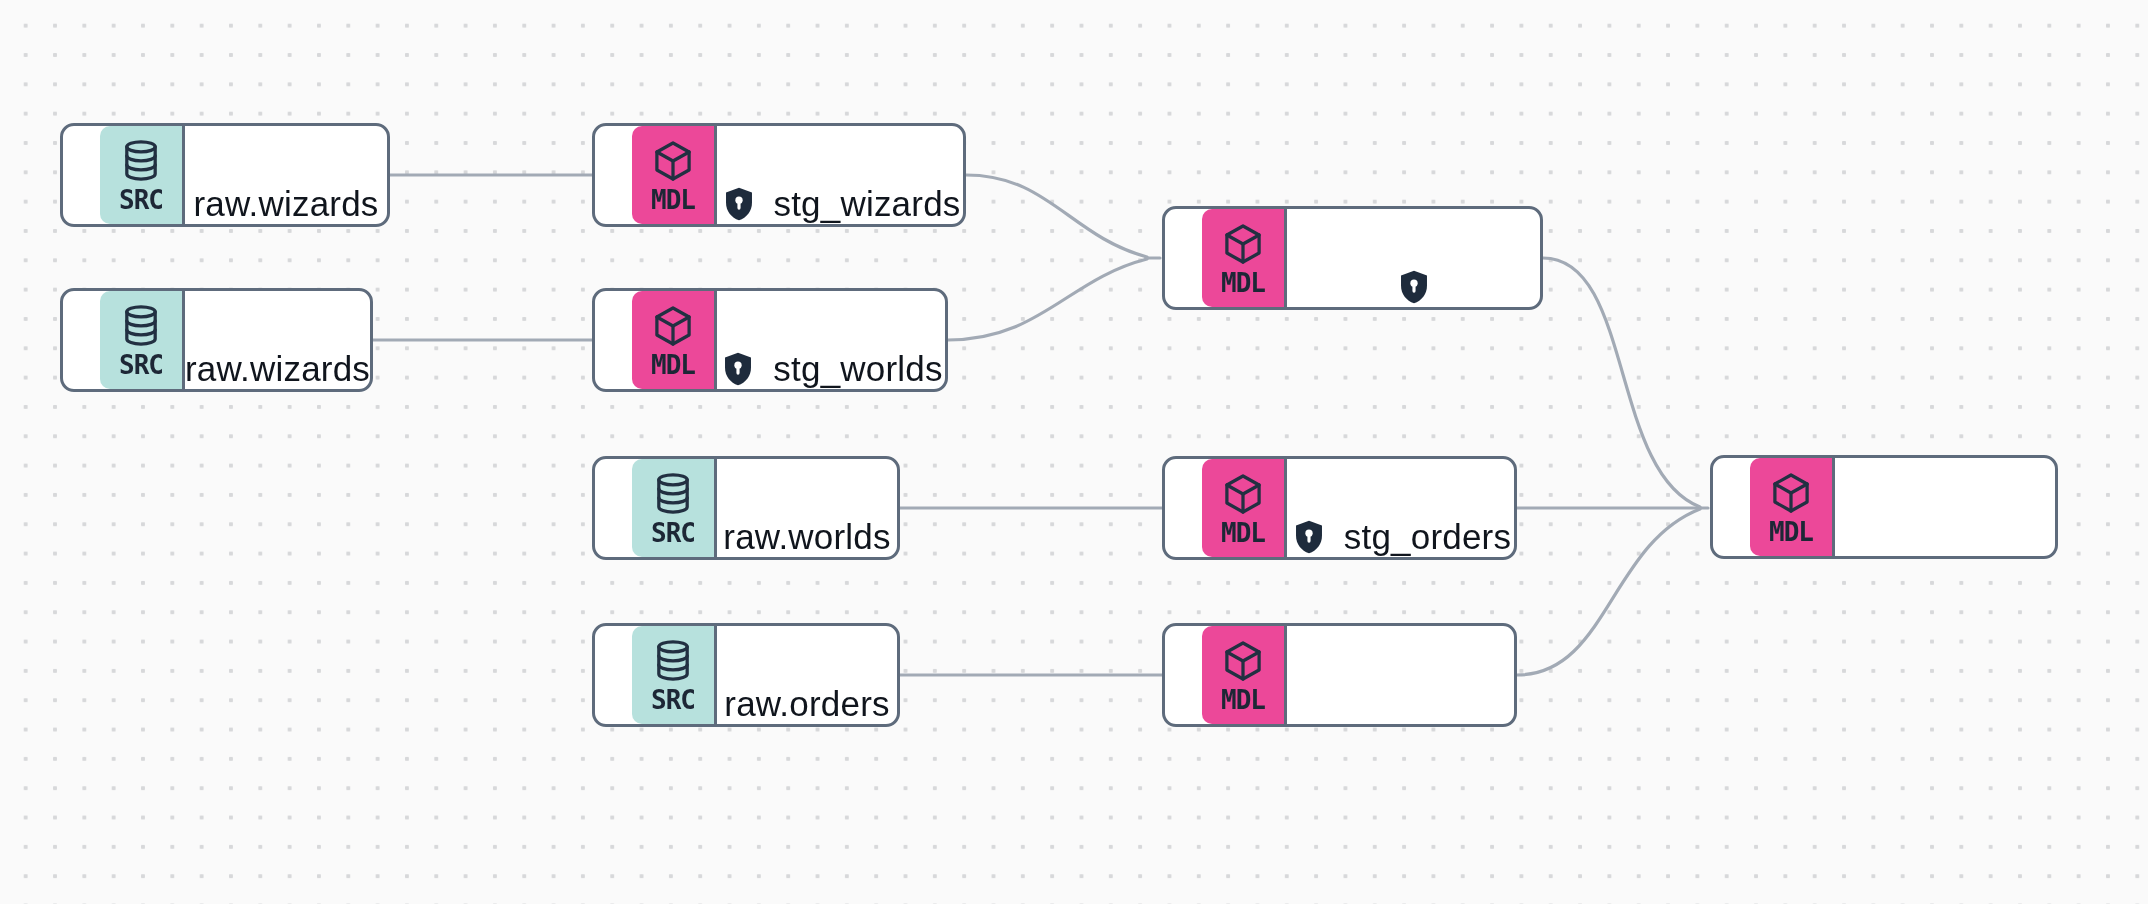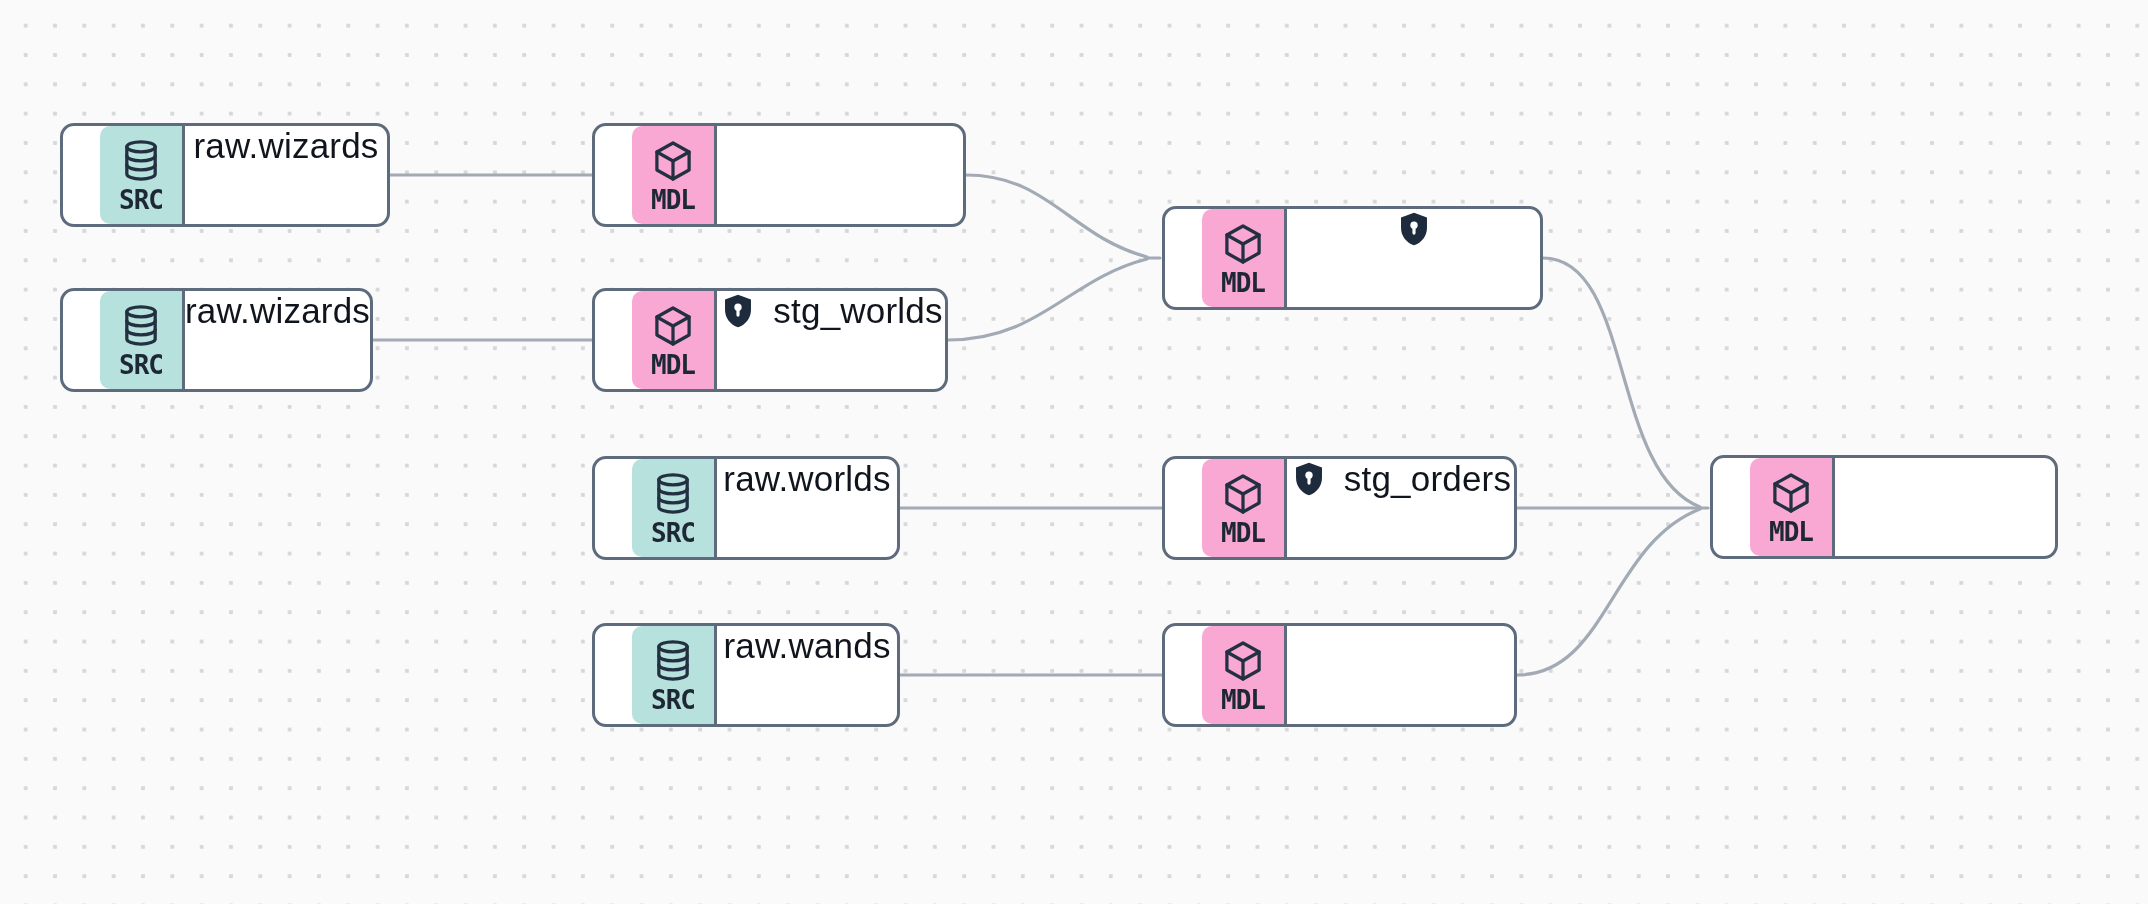--- a/index.html
+++ b/index.html
@@ -47,35 +47,35 @@
     border-radius: 10px 0 0 10px;
     display: flex;
     flex-direction: column;
     align-items: center;
     justify-content: center;
     gap: 3px;
     padding-top: 4px;
     margin-left: 37px;
   }
   .badge.src { background: #b7e1dd; }
-  .badge.mdl { background: #f9a8d4; }
+  .badge.mdl { background: #ec4899; }
   .badge .tag {
     font-family: "DejaVu Sans Mono", monospace;
     font-size: 26px;
     font-weight: 600;
     letter-spacing: -1px;
     line-height: 1;
     color: #1d2736;
     padding-bottom: 4px;
   }
   .badge svg { display: block; }
   .node-body {
     flex: 1 1 auto;
     display: flex;
-    align-items: flex-start;
+    align-items: flex-end;
     justify-content: center;
     gap: 16px;
     padding: 0 8px;
     min-width: 0;
   }
   .label {
     font-size: 35px;
     font-weight: 500;
     color: #10151d;
     letter-spacing: 0.2px;
@@ -127,20 +127,28 @@
 
 <div class="node n-stg-wizards">
   <div class="badge mdl">
     <svg width="46" height="46" viewBox="0 0 24 24" fill="none" stroke="#223042" stroke-width="1.7" stroke-linecap="round" stroke-linejoin="round">
         <path d="M12 2.6 L20.4 7.3 V16.7 L12 21.4 L3.6 16.7 V7.3 Z"></path>
         <path d="M3.6 7.3 L12 12 L20.4 7.3"></path>
         <path d="M12 12 V21.4"></path>
       </svg>
     <span class="tag">MDL</span>
   </div>
+  <div class="node-body">
+    <svg class="shield" width="38" height="40" viewBox="0 0 24 24">
+        <path fill="#1e2b3c" d="M12 1.8 L20.2 4.8 V11 C20.2 16.6 16.8 20.5 12 22.3 C7.2 20.5 3.8 16.6 3.8 11 V4.8 Z"></path>
+        <circle cx="12" cy="9.6" r="2.3" fill="#ffffff"></circle>
+        <rect x="11" y="11" width="2" height="4.6" rx="1" fill="#ffffff"></rect>
+      </svg>
+    <span class="label">stg_wizards</span>
+  </div>
 </div>
 
 <div class="node n-raw-worlds">
   <div class="badge src">
     <svg width="46" height="46" viewBox="0 0 24 24" fill="none" stroke="#223042" stroke-width="1.7" stroke-linecap="round" stroke-linejoin="round">
         <ellipse cx="12" cy="4.6" rx="7.4" ry="2.6"></ellipse>
         <path d="M4.6 4.6 V18.8 c0 1.45 3.3 2.6 7.4 2.6 s7.4 -1.15 7.4 -2.6 V4.6"></path>
         <path d="M4.6 9.3 c0 1.45 3.3 2.6 7.4 2.6 s7.4 -1.15 7.4 -2.6"></path>
         <path d="M4.6 14 c0 1.45 3.3 2.6 7.4 2.6 s7.4 -1.15 7.4 -2.6"></path>
       </svg>
@@ -226,21 +234,21 @@
   <div class="badge src">
     <svg width="46" height="46" viewBox="0 0 24 24" fill="none" stroke="#223042" stroke-width="1.7" stroke-linecap="round" stroke-linejoin="round">
         <ellipse cx="12" cy="4.6" rx="7.4" ry="2.6"></ellipse>
         <path d="M4.6 4.6 V18.8 c0 1.45 3.3 2.6 7.4 2.6 s7.4 -1.15 7.4 -2.6 V4.6"></path>
         <path d="M4.6 9.3 c0 1.45 3.3 2.6 7.4 2.6 s7.4 -1.15 7.4 -2.6"></path>
         <path d="M4.6 14 c0 1.45 3.3 2.6 7.4 2.6 s7.4 -1.15 7.4 -2.6"></path>
       </svg>
     <span class="tag">SRC</span>
   </div>
   <div class="node-body">
-    <span class="label">raw.wands</span>
+    <span class="label">raw.orders</span>
   </div>
 </div>
 
 <div class="node n-stg-wands">
   <div class="badge mdl">
     <svg width="46" height="46" viewBox="0 0 24 24" fill="none" stroke="#223042" stroke-width="1.7" stroke-linecap="round" stroke-linejoin="round">
         <path d="M12 2.6 L20.4 7.3 V16.7 L12 21.4 L3.6 16.7 V7.3 Z"></path>
         <path d="M3.6 7.3 L12 12 L20.4 7.3"></path>
         <path d="M12 12 V21.4"></path>
       </svg>

